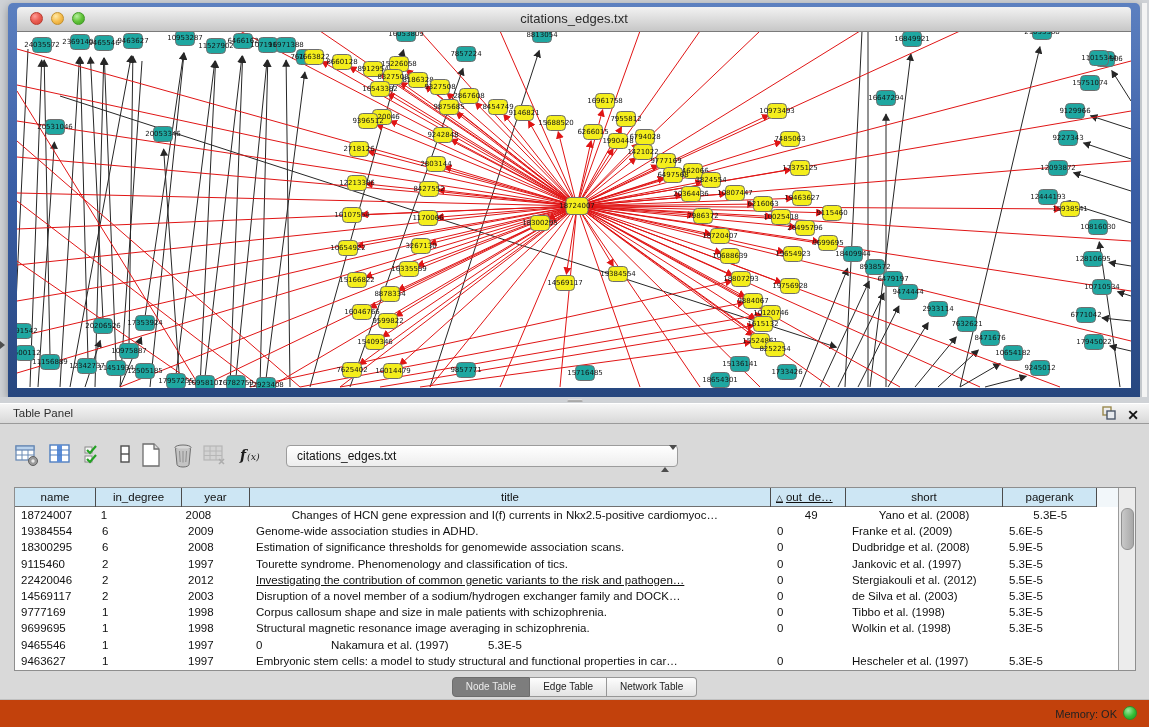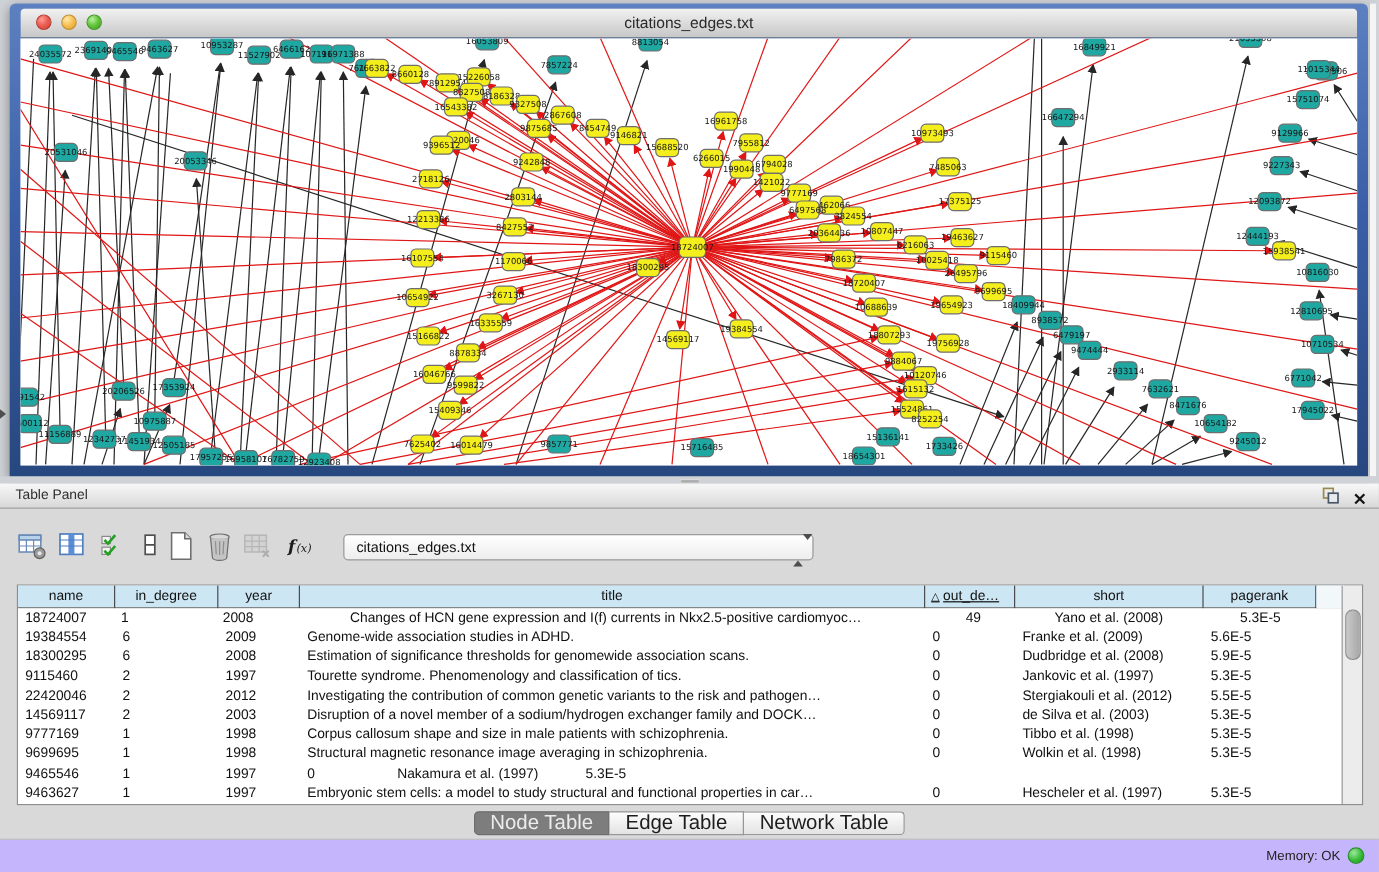--- a/index.html
+++ b/index.html
@@ -61,27 +61,27 @@
   .tbody{position:absolute;left:0;top:19px;width:1105px;}
   .tr{display:flex;height:16.2px;background:#fff;}
   .td{font-size:11.5px;color:#101010;line-height:16.2px;padding-left:6px;box-sizing:border-box;
     overflow:hidden;white-space:nowrap;}
   .vscroll{position:absolute;right:0;top:0;width:17px;height:182px;background:#ececec;
     border-left:1px solid #9b9b9b;box-sizing:border-box;}
   .vthumb{position:absolute;left:2px;top:20px;width:11px;height:40px;border-radius:6px;
     background:linear-gradient(90deg,#c9c9c9,#a8a8a8);border:1px solid #909090;}
   
   .tabs{position:absolute;left:0;top:252px;width:1149px;text-align:center;}
-  .tab{display:inline-block;height:18px;line-height:18px;padding:0 13px;font-size:17px;
+  .tab{display:inline-block;height:18px;line-height:18px;padding:0 13px;font-size:10px;
     border:1px solid #979797;border-left:none;background:linear-gradient(#fdfdfd,#e3e3e3);color:#1d1d1d;}
   .tab.first{border-left:1px solid #979797;border-radius:4px 0 0 4px;}
   .tab.last{border-radius:0 4px 4px 0;}
   .tab.selected{background:#7d7d7d;color:#ececec;border-color:#6d6d6d;}
   
-  .statusbar{position:absolute;left:0;top:699px;width:1149px;height:28px;background:#c4b5fd;
+  .statusbar{position:absolute;left:0;top:699px;width:1149px;height:28px;background:#c2410c;
     border-top:1px solid #c0c0c0;box-sizing:border-box;}
   .mem-label{position:absolute;right:32px;top:8px;font-size:11px;color:#222;}
   .mem-dot{position:absolute;right:12px;top:6px;width:14px;height:14px;border-radius:50%;
     background:radial-gradient(circle at 35% 30%,#9fe79f,#35bd35 55%,#249324);border:1px solid #2a8f2a;box-sizing:border-box;}
 </style>
 </head>
 <body>
 
 <div class="net-window">
   <div class="titlebar">
@@ -920,21 +920,21 @@
           <div class="td" style="width: 68px;">1997</div>
           <div class="td" style="width: 521px;">Tourette syndrome. Phenomenology and classification of tics.</div>
           <div class="td" style="width: 75px;">0</div>
           <div class="td" style="width: 157px;">Jankovic et al. (1997)</div>
           <div class="td" style="width: 94px;">5.3E-5</div>
         </div>
         <div class="tr">
           <div class="td" style="width: 81px;">22420046</div>
           <div class="td" style="width: 86px;">2</div>
           <div class="td" style="width: 68px;">2012</div>
-          <div class="td" style="width: 521px;">Investigating the contribution of common genetic variants to the risk and pathogen…</div>
+          <div class="td" style="width: 521px; text-decoration: underline;">Investigating the contribution of common genetic variants to the risk and pathogen…</div>
           <div class="td" style="width: 75px;">0</div>
           <div class="td" style="width: 157px;">Stergiakouli et al. (2012)</div>
           <div class="td" style="width: 94px;">5.5E-5</div>
         </div>
         <div class="tr">
           <div class="td" style="width: 81px;">14569117</div>
           <div class="td" style="width: 86px;">2</div>
           <div class="td" style="width: 68px;">2003</div>
           <div class="td" style="width: 521px;">Disruption of a novel member of a sodium/hydrogen exchanger family and DOCK…</div>
           <div class="td" style="width: 75px;">0</div>

